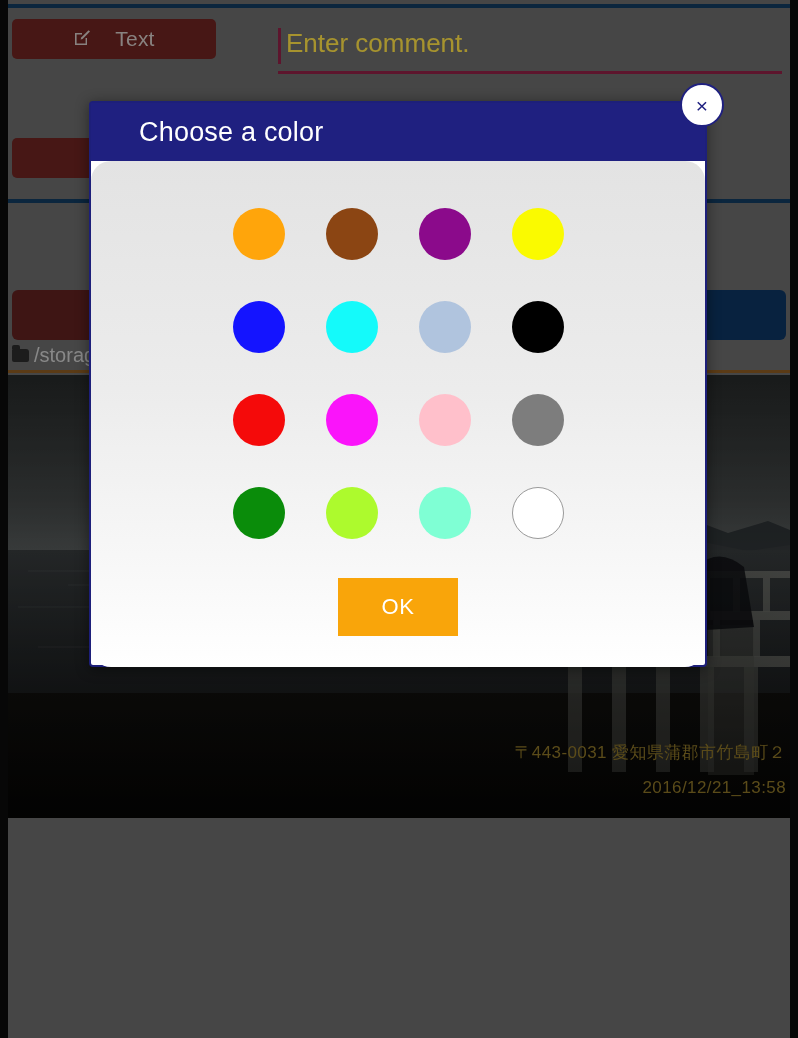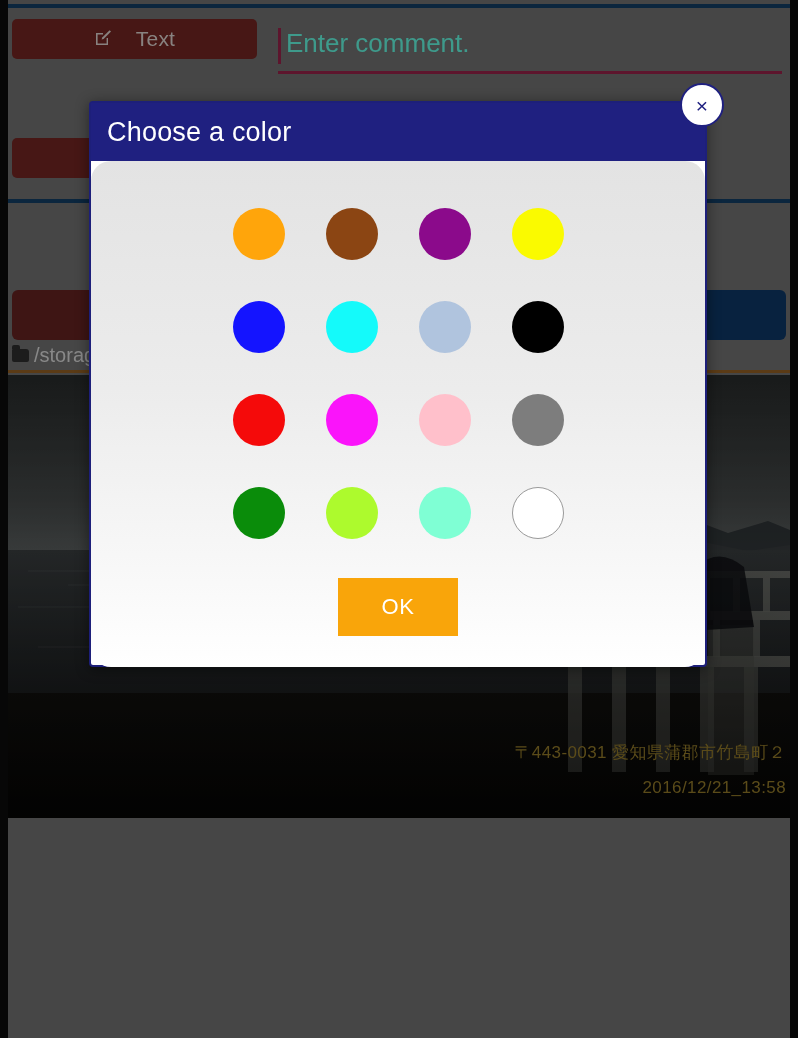--- a/index.html
+++ b/index.html
@@ -42,21 +42,21 @@
     width: 8px;
     background: #0b0b0b;
   }
   .side-rail.left { left: 0; }
   .side-rail.right { right: 0; }
 
   
   .red-btn {
     position: absolute;
     left: 12px;
-    width: 245px;
+    width: 204px;
     height: 40px;
     background: #6c2320;
     border-radius: 5px;
     color: #cfc6c2;
     font-size: 21px;
     display: flex;
     align-items: center;
     justify-content: center;
     gap: 24px;
     letter-spacing: .2px;
@@ -79,21 +79,21 @@
   #comment-caret {
     position: absolute;
     left: 0; top: 6px;
     width: 3px; height: 36px;
     background: #8e2045;
   }
   #comment-placeholder {
     position: absolute;
     left: 8px; top: 6px;
     font-size: 26px;
-    color: #5eead4;
+    color: #fde047;
     white-space: nowrap;
   }
 
   
   #btn-band-red {
     position: absolute;
     left: 12px; top: 290px;
     width: 182px; height: 50px;
     background: #5e201f;
     border-radius: 6px;
@@ -185,20 +185,21 @@
     height: 58px;
     background: #1f2080;
     display: flex;
     align-items: center;
     padding-left: 16px;
   }
   #dialog-title {
     color: #ffffff;
     font-size: 27px;
     letter-spacing: .2px;
+    margin-left: 32px;
   }
   #dialog-close {
     position: absolute;
     right: -19px;
     top: -20px;
     width: 44px; height: 44px;
     border-radius: 50%;
     background: #ffffff;
     border: 2px solid #1f2080;
     color: #1f2080;

